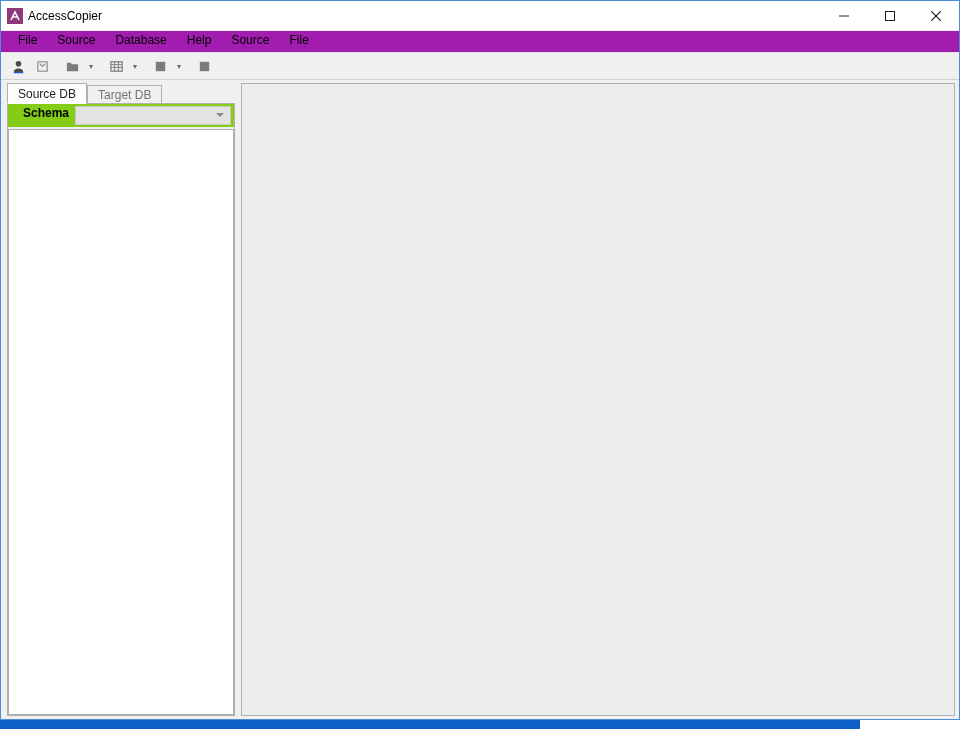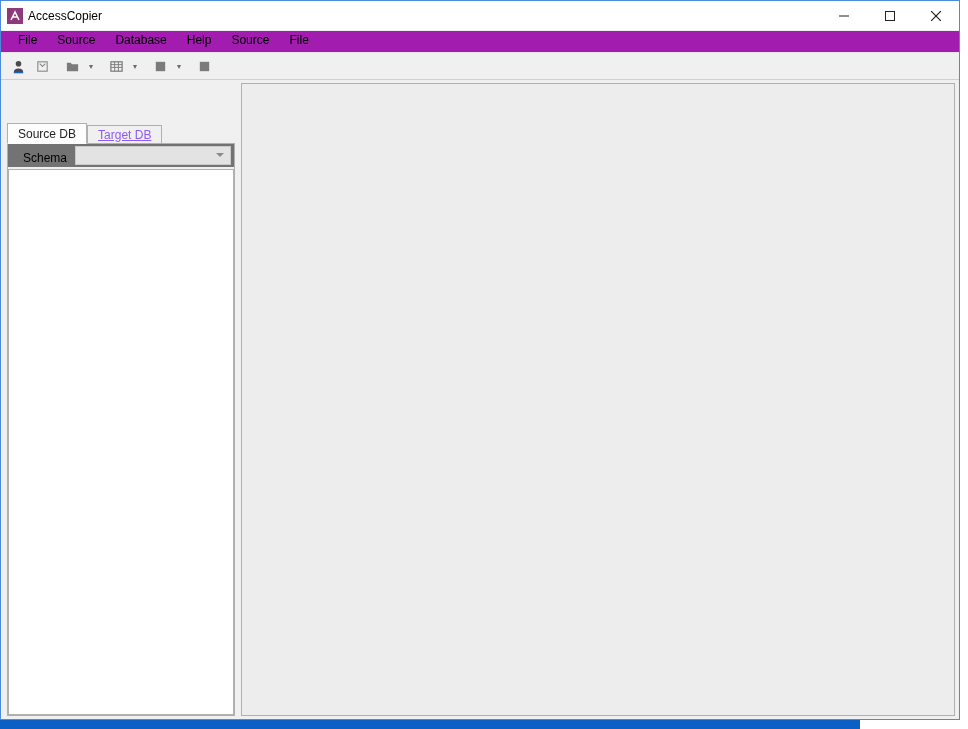--- a/index.html
+++ b/index.html
@@ -135,21 +135,20 @@
       flex: 1;
       background: #ededed;
       border: 1px solid #b0b0b0;
       margin: 3px 4px 3px 3px;
     }
     
     .tabs {
       display: flex;
       height: 20px;
       align-items: flex-end;
-      margin-top: 40px;
     }
     .tab {
       font-size: 12px;
       padding: 2px 10px 2px 10px;
       border: 1px solid #b0b0b0;
       border-bottom: none;
       background: #f0f0f0;
       color: #444;
       position: relative;
       height: 18px;
@@ -158,38 +157,38 @@
     }
     .tab.active {
       background: #fdfdfd;
       height: 21px;
       border-bottom: 1px solid #fdfdfd;
       margin-bottom: -1px;
       z-index: 2;
       color: #222;
     }
     .tab.passive {
-      color: #8b5cf6;
-      text-decoration: underline;
+      color: #737373;
     }
     .tab-content {
       border: 1px solid #b0b0b0;
       background: #f0f0f0;
       padding: 0;
       flex: 1;
       display: flex;
       flex-direction: column;
     }
     .schema-row {
       display: flex;
-      align-items: flex-end;
+      align-items: flex-start;
       height: 23px;
       padding: 2px 3px;
       gap: 4px;
-      background: #737373;
+      background: #84cc16;
+      font-weight: bold;
     }
     .schema-label {
       font-size: 12px;
       color: #000;
       padding-left: 12px;
       width: 60px;
     }
     .schema-select {
       flex: 1;
       height: 19px;

